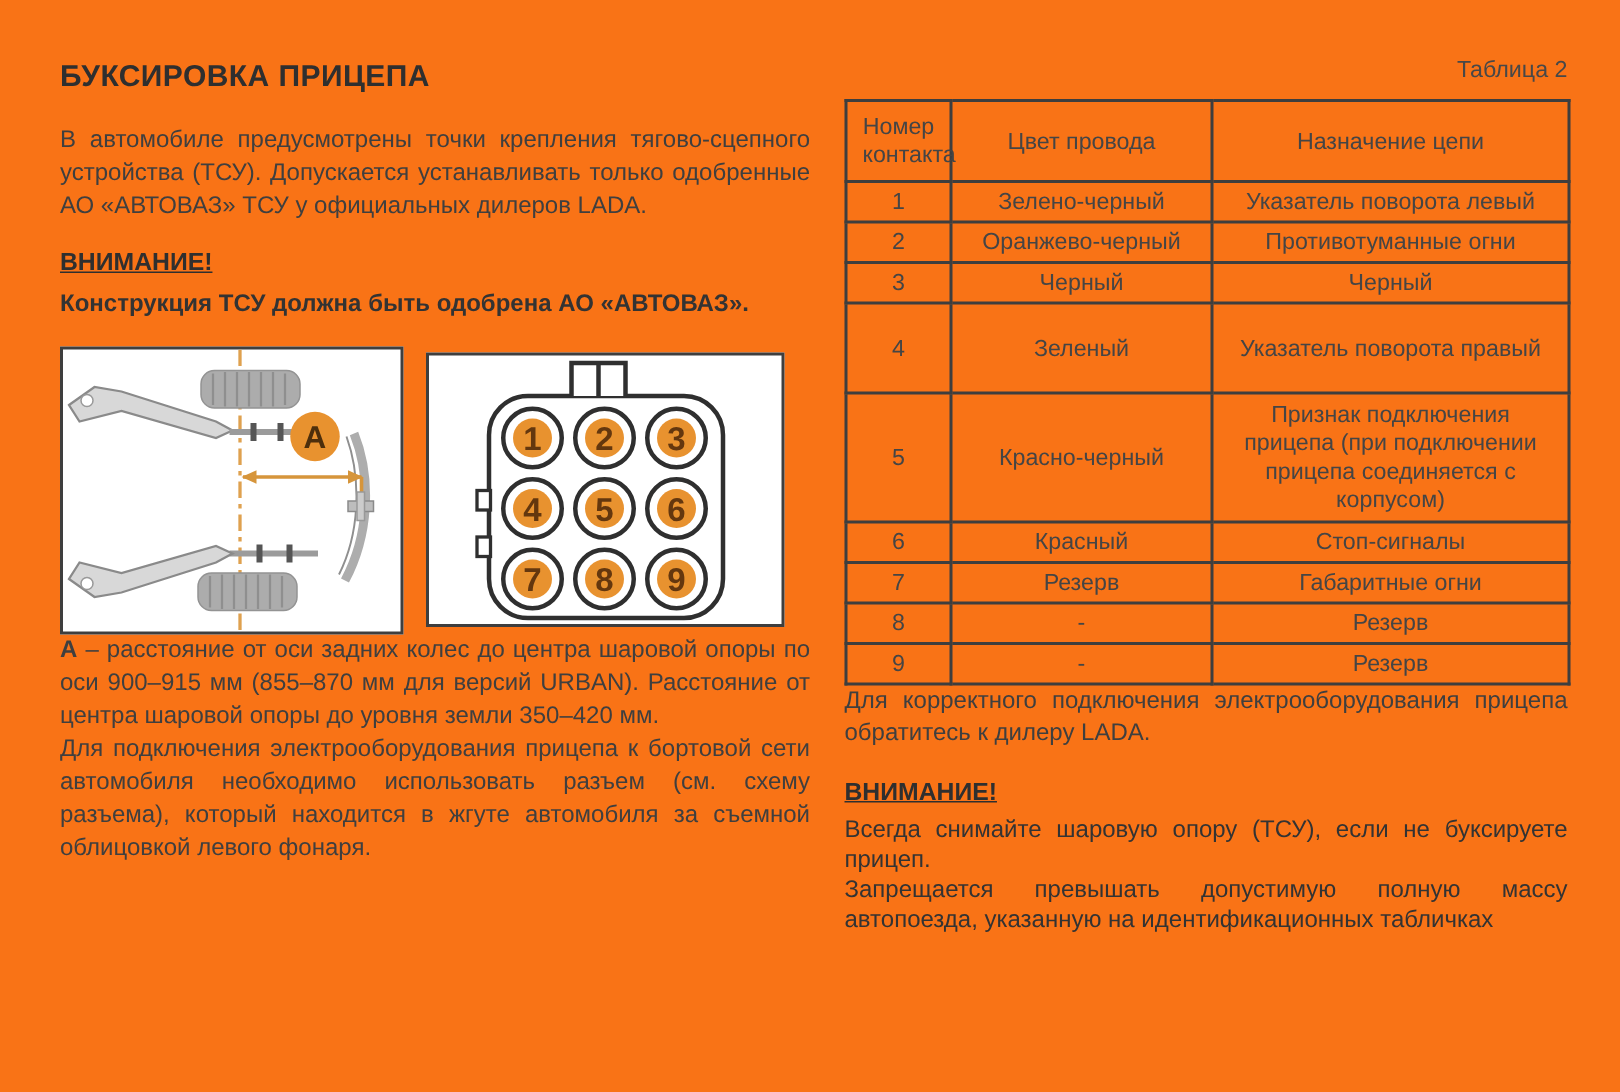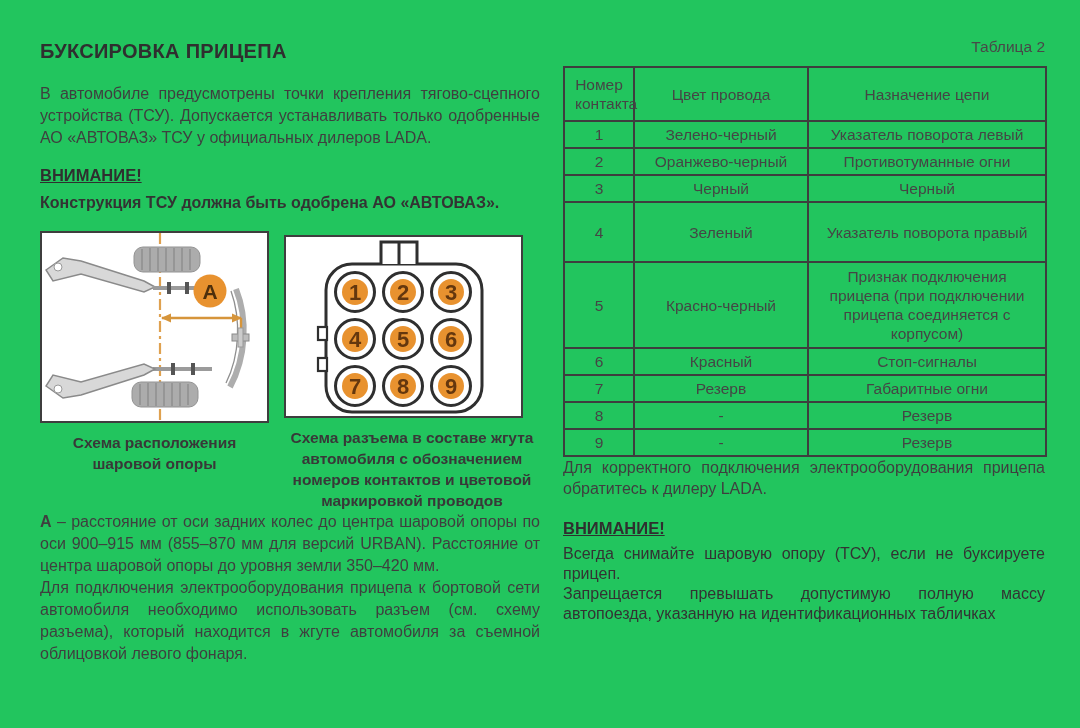--- a/index.html
+++ b/index.html
@@ -1,17 +1,17 @@
 <!DOCTYPE html>
 <html lang="ru"><head>
 <meta charset="utf-8">
 <style>
   html,body{margin:0;padding:0;background:#ffffff;}
   .page{
-    position:relative;width:1080px;height:728px;background:#22c55e;overflow:hidden;
+    position:relative;width:1080px;height:728px;background:#f97316;overflow:hidden;
     font-family:"Liberation Sans","DejaVu Sans",sans-serif;color:#3f3f3f;
   }
   .col-left{position:absolute;left:40px;top:30px;width:500px;}
   .col-right{position:absolute;left:563px;top:30px;width:482px;}
 
   h1.title{font-size:20px;font-weight:bold;color:#2f2f2f;margin:10px 0 0;letter-spacing:.3px;}
   p.body{font-size:16px;line-height:22px;margin:0;}
   .jt{text-align:justify;}
   .bold{font-weight:bold;color:#333;}
   .warn-label{font-weight:bold;text-decoration:underline;font-size:16.5px;color:#2f2f2f;}
@@ -108,21 +108,20 @@
             <rect x="196" y="95" width="5" height="19" fill="#CCCCCC" stroke="#999"></rect>
 
             <line x1="111" y1="136" x2="170" y2="136" stroke="#9B9B9B" stroke-width="4"></line>
             <rect x="129" y="130" width="4" height="12" fill="#555"></rect>
             <rect x="149" y="130" width="4" height="12" fill="#555"></rect>
 
             <path d="M4 153 L21 165 L39 162 L102 142 L113 136 L102 131 L39 149 L11 142 Z" fill="#D8D8D8" stroke="#8A8A8A" stroke-width="1.5"></path>
             <circle cx="16" cy="156" r="4" fill="#fff" stroke="#999"></circle>
           </svg>
         </div>
-        <figcaption class="cap">Схема расположения шаровой опоры</figcaption>
       </figure>
 
       <figure class="fig2">
         <div class="figbox figbox2">
           <svg width="235" height="179" viewBox="0 0 235 179">
 
             <rect x="40" y="27" width="156" height="148" rx="26" fill="#fff" stroke="#2F2F2F" stroke-width="3"></rect>
 
             <path d="M95 27 V5 H131 V27" fill="#fff" stroke="#2F2F2F" stroke-width="3"></path>
             <line x1="113" y1="5" x2="113" y2="27" stroke="#2F2F2F" stroke-width="3"></line>
@@ -172,21 +171,20 @@
                   <text x="117" y="157">8</text>
                 </g>
               <g>
                   <circle cx="165" cy="149" r="19.5" fill="#fff" stroke="#2F2F2F" stroke-width="3"></circle>
                   <circle cx="165" cy="149" r="13" fill="#E8922F"></circle>
                   <text x="165" y="157">9</text>
                 </g>
             </g>
           </svg>
         </div>
-        <figcaption class="cap">Схема разъема в составе жгута автомобиля с обозначением номеров контактов и цветовой маркировкой проводов</figcaption>
       </figure>
     </div>
 
     <p class="body jt dim-note"><b>А</b><span> – расстояние от оси задних колес до центра шаровой опоры по оси 900–915 мм (855–870 мм для версий URBAN). Расстояние от центра шаровой опоры до уровня земли 350–420 мм.</span></p>
 
     <p class="body jt connect-note">Для подключения электрооборудования прицепа к бортовой сети автомобиля необходимо использовать разъем (см. схему разъема), который находится в жгуте автомобиля за съемной облицовкой левого фонаря.</p>
   </div>
 
   <div class="col-right">
     <div class="tab-label">Таблица 2</div>

